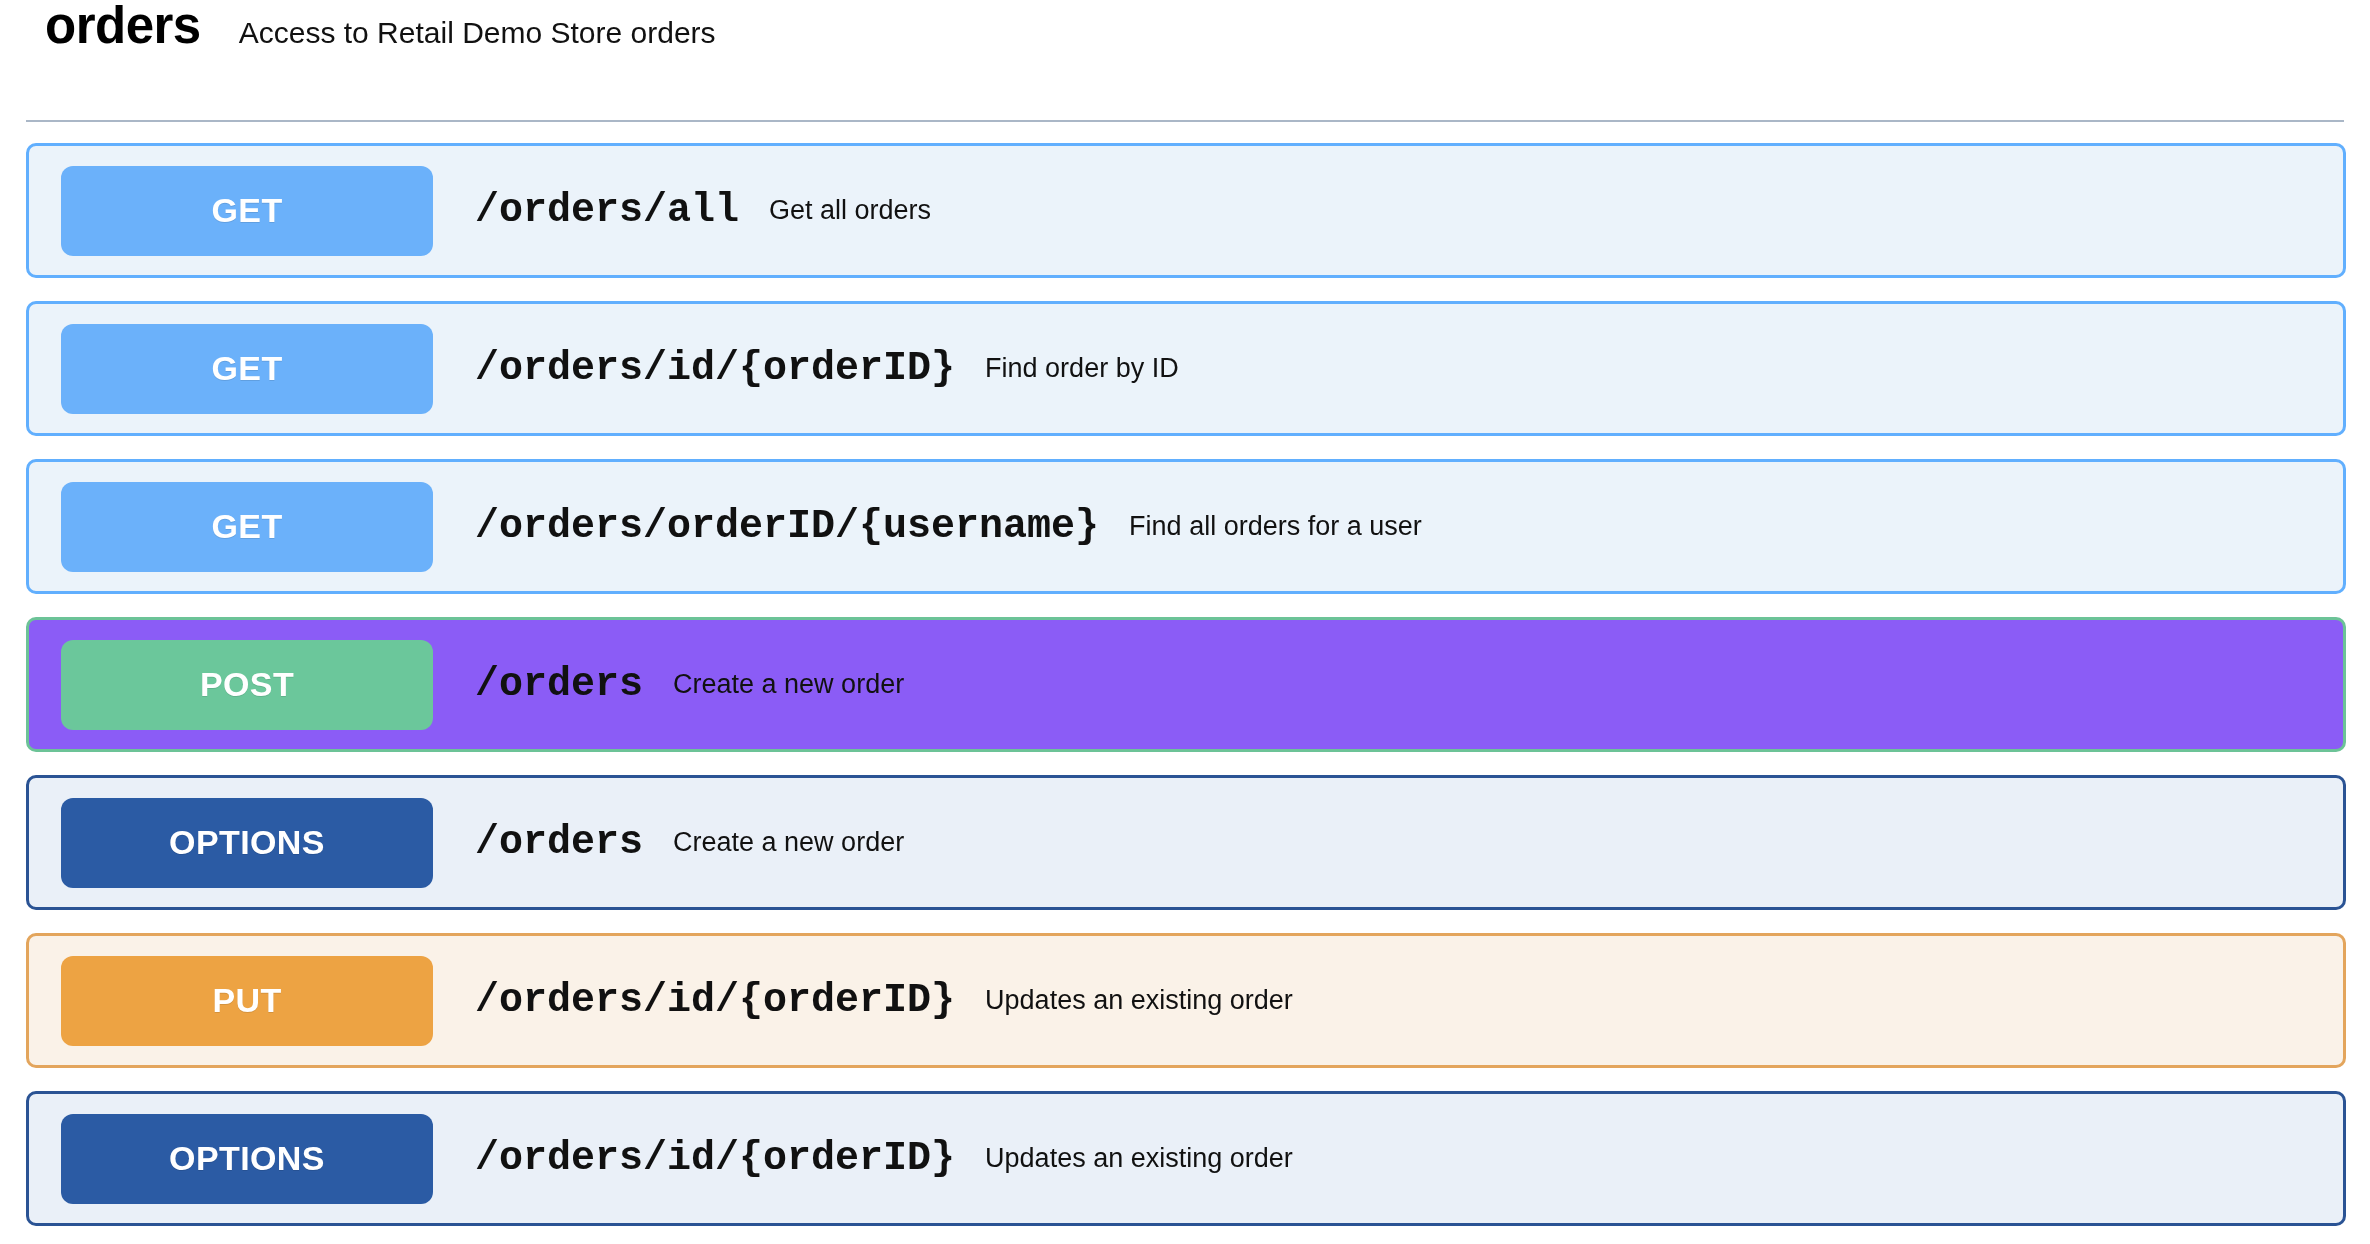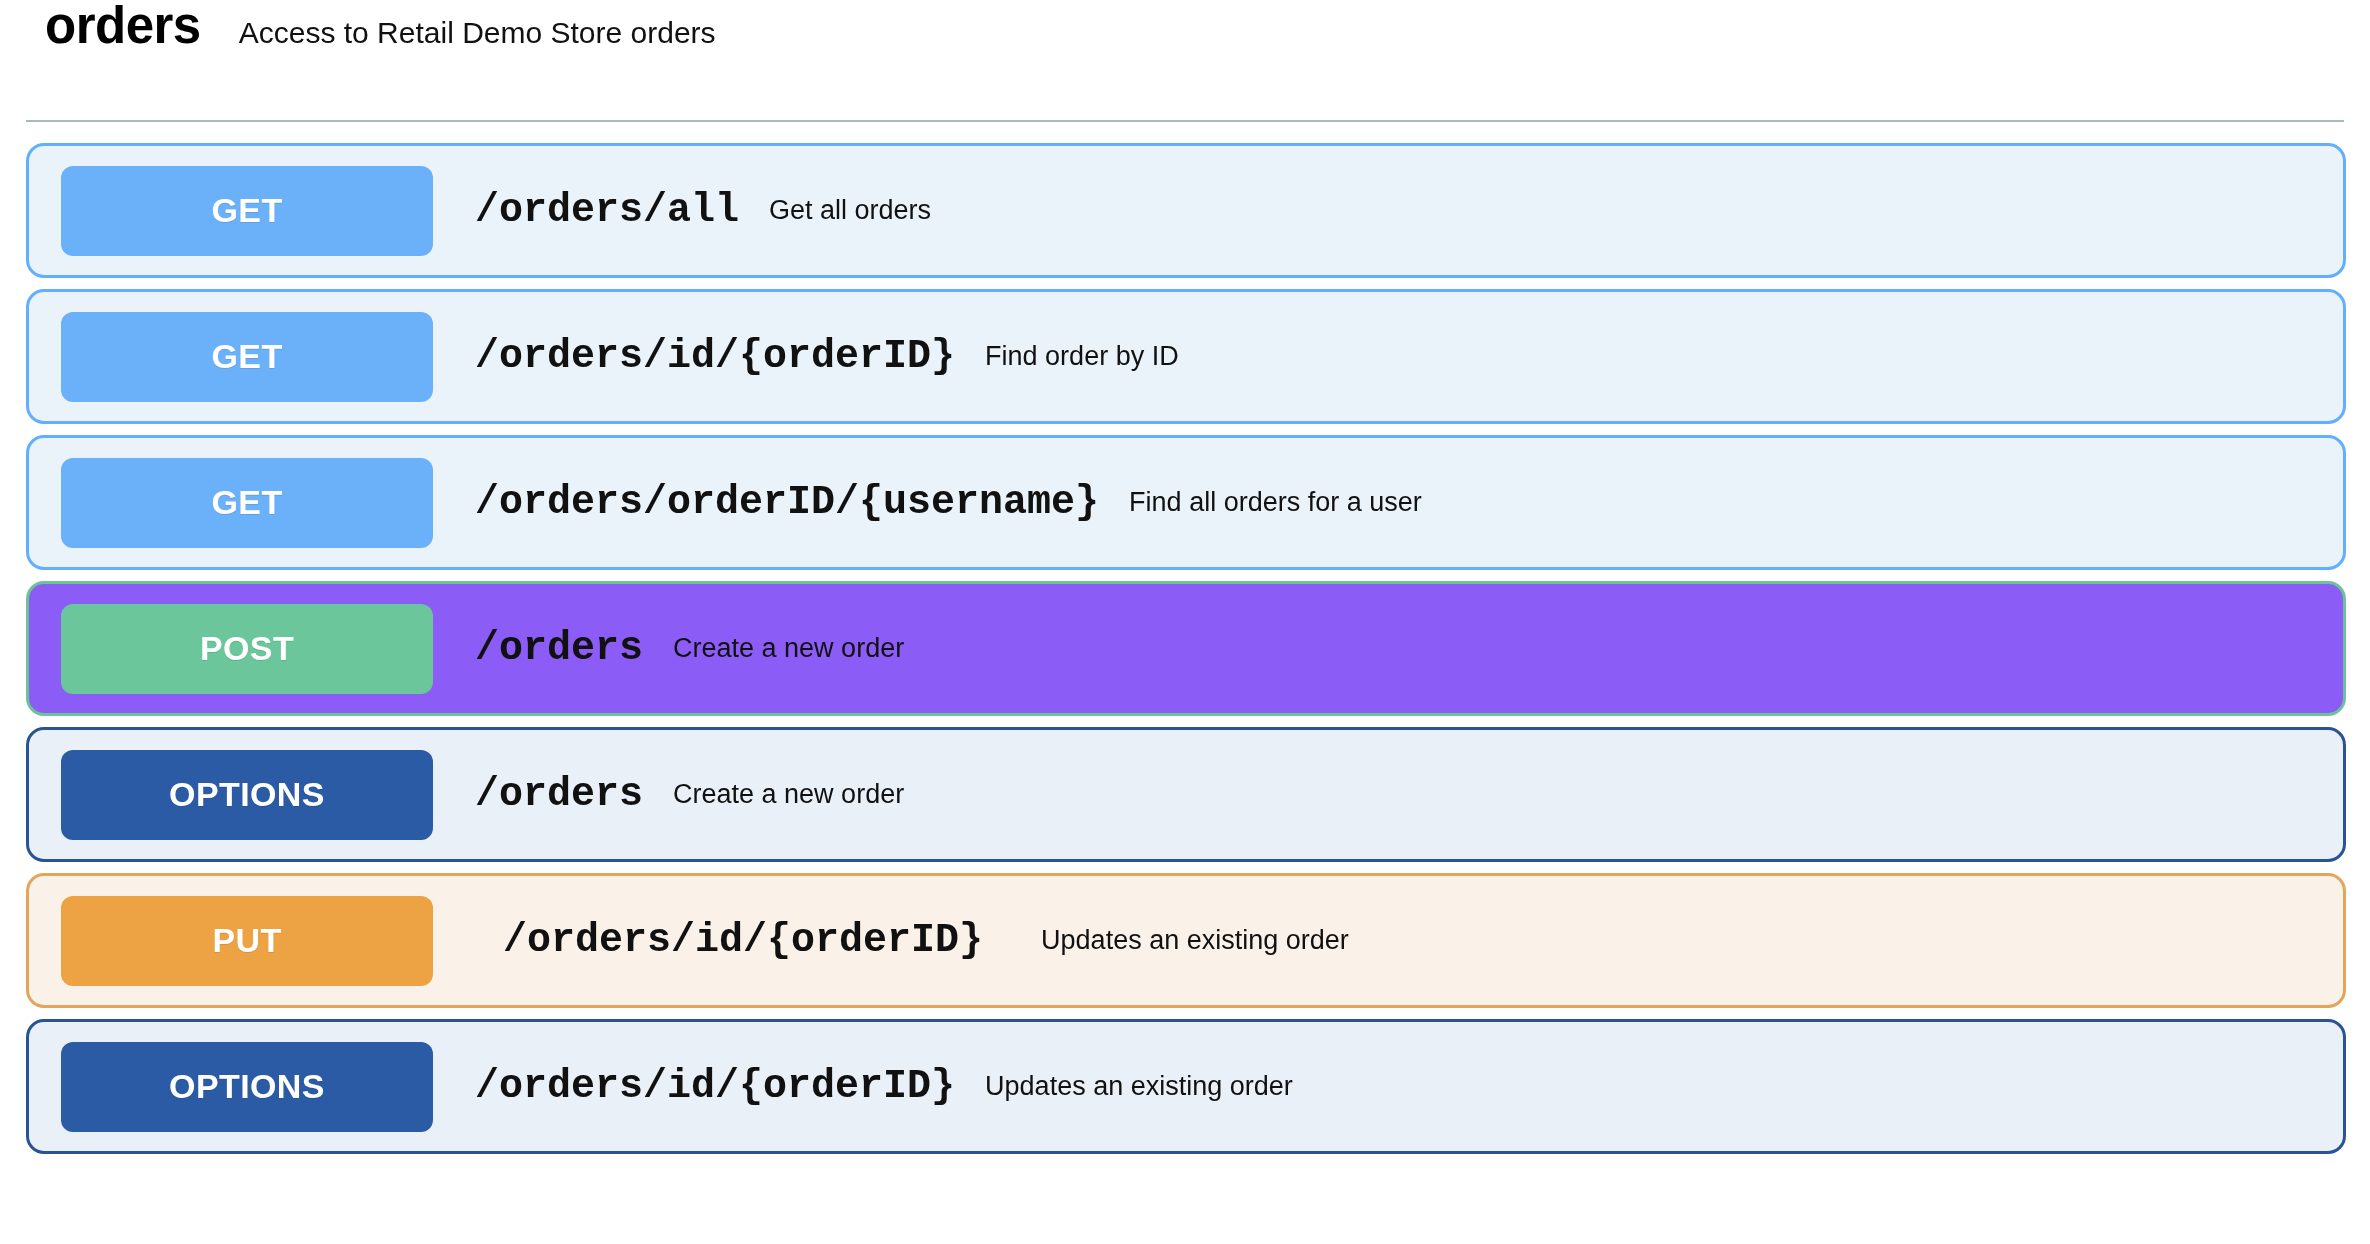--- a/index.html
+++ b/index.html
@@ -62,22 +62,22 @@
     top: 143px;
     left: 26px;
     width: 2320px;
   }
 
   .op-row {
     box-sizing: border-box;
     display: flex;
     align-items: center;
     height: 135px;
-    margin-bottom: 11px;
-    border-radius: 18px;
+    margin-bottom: 23px;
+    border-radius: 10px;
     border-style: solid;
     border-width: 3px;
     padding-left: 32px;
     position: relative;
   }
 
   .op-method {
     box-sizing: border-box;
     flex: 0 0 auto;
     width: 372px;
@@ -146,21 +146,21 @@
       <div class="op-row" style="border-color: rgb(108, 195, 151); background: #8b5cf6;">
         <div class="op-method" style="background: rgb(107, 199, 155);">POST</div>
         <div class="op-path">/orders</div>
         <div class="op-summary">Create a new order</div>
       </div>
       <div class="op-row" style="border-color: rgb(42, 83, 148); background: rgb(234, 240, 248);">
         <div class="op-method" style="background: rgb(43, 91, 164);">OPTIONS</div>
         <div class="op-path">/orders</div>
         <div class="op-summary">Create a new order</div>
       </div>
-      <div class="op-row" style="border-color: rgb(227, 165, 92); background: rgb(250, 242, 232); gap: 28px;">
+      <div class="op-row" style="border-color: rgb(227, 165, 92); background: rgb(250, 242, 232);">
         <div class="op-method" style="background: rgb(237, 163, 67);">PUT</div>
         <div class="op-path">/orders/id/{orderID}</div>
         <div class="op-summary">Updates an existing order</div>
       </div>
       <div class="op-row" style="border-color: rgb(42, 83, 148); background: rgb(234, 240, 248);">
         <div class="op-method" style="background: rgb(43, 91, 164);">OPTIONS</div>
         <div class="op-path">/orders/id/{orderID}</div>
         <div class="op-summary">Updates an existing order</div>
       </div>
     </div>

